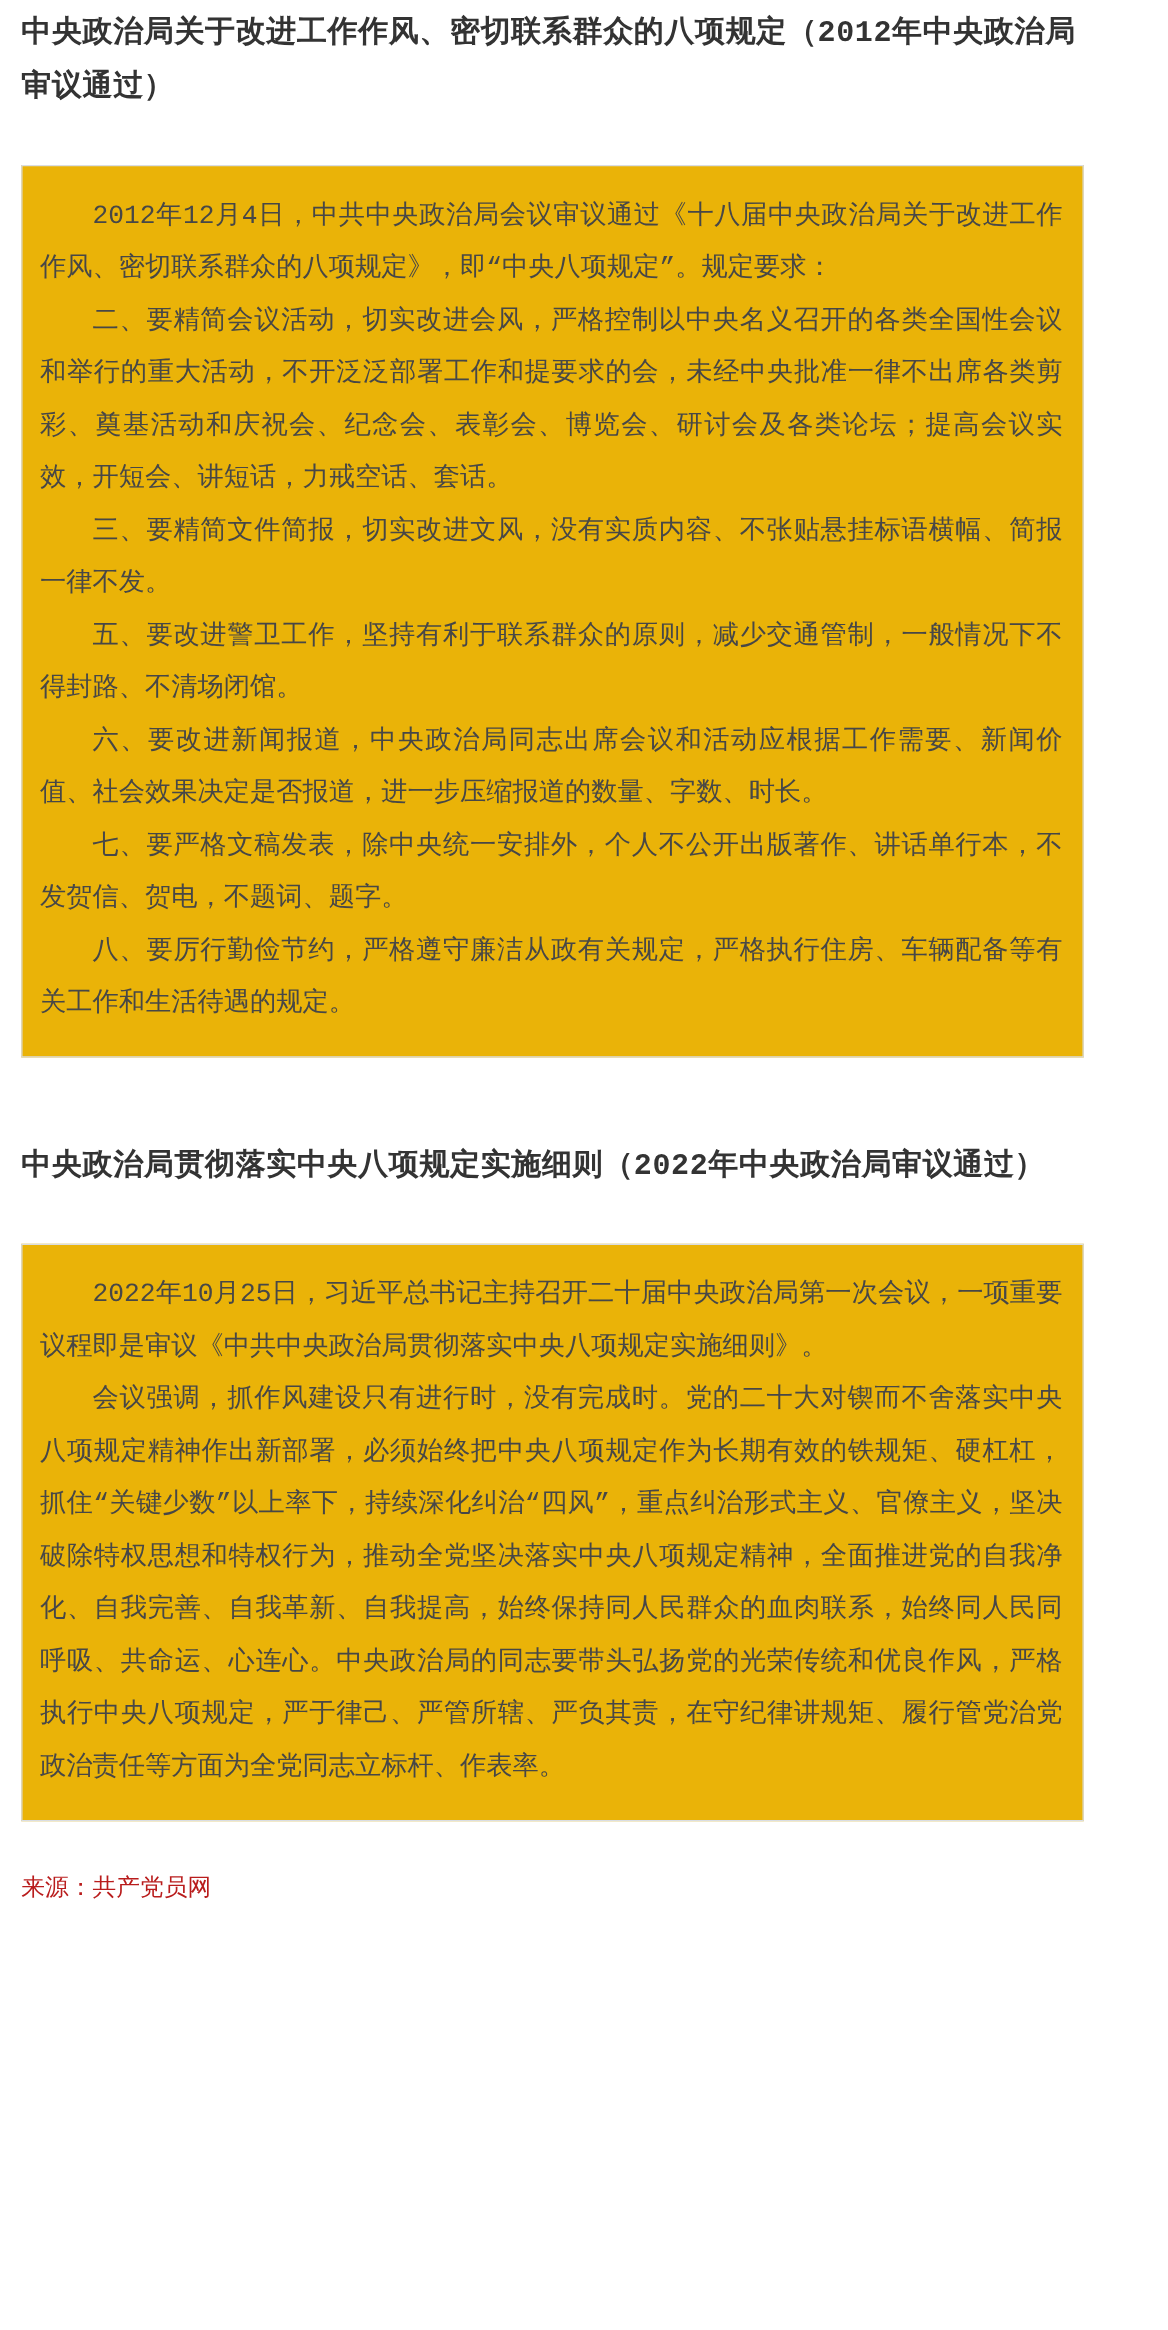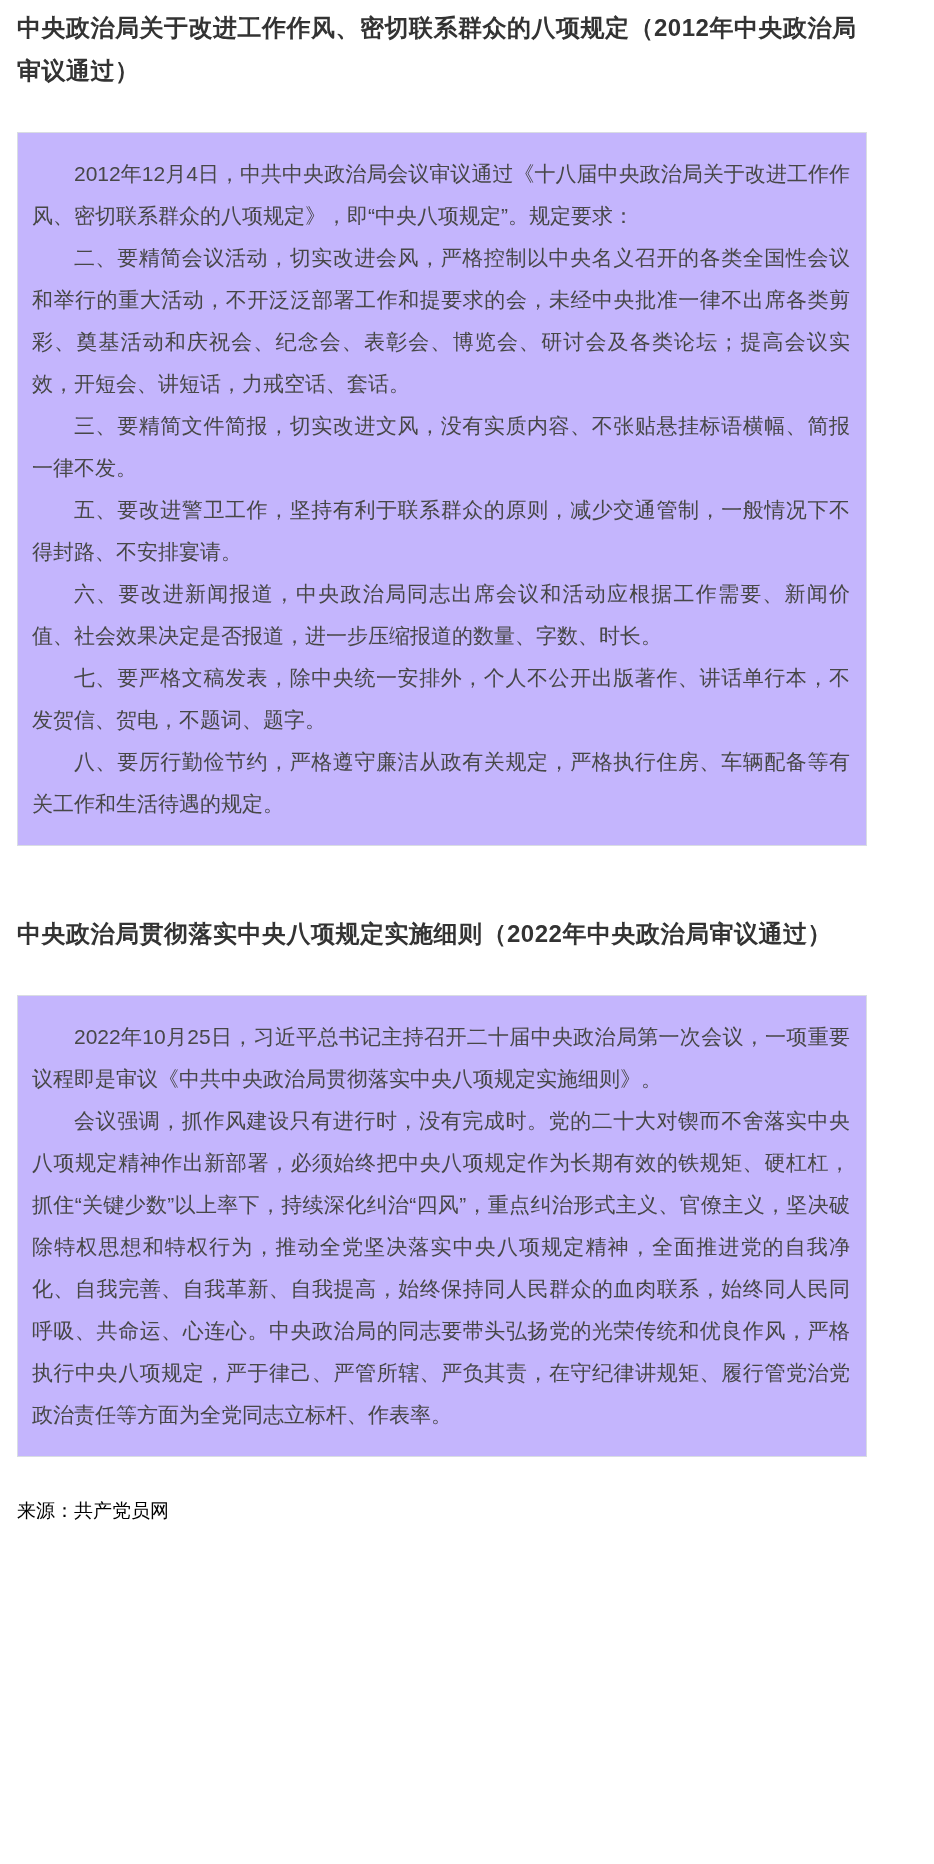--- a/index.html
+++ b/index.html
@@ -6,67 +6,68 @@
     margin: 0;
     padding: 0;
     background: #ffffff;
     font-family: "Liberation Sans", "DejaVu Sans", sans-serif;
   }
   .page {
     width: 884px;
     box-sizing: border-box;
     padding: 6px 17px 12px 17px;
     background: #ffffff;
+    font-family: Liberation Mono, monospace;
   }
   .article-title {
     margin: 0;
     font-size: 24px;
     line-height: 43px;
     font-weight: bold;
     color: #333333;
     letter-spacing: 0.5px;
   }
   .article-title.second {
     margin-top: 66px;
   }
   .content-box {
     margin-top: 40px;
-    background: #c4b5fd;
+    background: #eab308;
     border: 1px solid #d9dde3;
     box-sizing: border-box;
     padding: 20px 16px 20px 14px;
   }
   .content-box .para {
     margin: 0;
     text-indent: 2em;
     font-size: 21px;
     line-height: 42px;
     color: #474747;
     text-align: justify;
     text-justify: inter-ideograph;
   }
   .source-line {
     margin-top: 42px;
     font-size: 19px;
     line-height: 24px;
-    color: #000000;
+    color: #b91c1c;
   }
 </style>
 </head>
 <body>
 
 <div class="page">
 
   <h1 class="article-title">中央政治局关于改进工作作风、密切联系群众的八项规定（2012年中央政治局审议通过）</h1>
 
   <div class="content-box">
       <p class="para">2012年12月4日，中共中央政治局会议审议通过《十八届中央政治局关于改进工作作风、密切联系群众的八项规定》，即“中央八项规定”。规定要求：</p>
       <p class="para">二、要精简会议活动，切实改进会风，严格控制以中央名义召开的各类全国性会议和举行的重大活动，不开泛泛部署工作和提要求的会，未经中央批准一律不出席各类剪彩、奠基活动和庆祝会、纪念会、表彰会、博览会、研讨会及各类论坛；提高会议实效，开短会、讲短话，力戒空话、套话。</p>
       <p class="para">三、要精简文件简报，切实改进文风，没有实质内容、不张贴悬挂标语横幅、简报一律不发。</p>
-      <p class="para">五、要改进警卫工作，坚持有利于联系群众的原则，减少交通管制，一般情况下不得封路、不安排宴请。</p>
+      <p class="para">五、要改进警卫工作，坚持有利于联系群众的原则，减少交通管制，一般情况下不得封路、不清场闭馆。</p>
       <p class="para">六、要改进新闻报道，中央政治局同志出席会议和活动应根据工作需要、新闻价值、社会效果决定是否报道，进一步压缩报道的数量、字数、时长。</p>
       <p class="para">七、要严格文稿发表，除中央统一安排外，个人不公开出版著作、讲话单行本，不发贺信、贺电，不题词、题字。</p>
       <p class="para">八、要厉行勤俭节约，严格遵守廉洁从政有关规定，严格执行住房、车辆配备等有关工作和生活待遇的规定。</p>
     </div>
 
   <h1 class="article-title second">中央政治局贯彻落实中央八项规定实施细则（2022年中央政治局审议通过）</h1>
 
   <div class="content-box">
       <p class="para">2022年10月25日，习近平总书记主持召开二十届中央政治局第一次会议，一项重要议程即是审议《中共中央政治局贯彻落实中央八项规定实施细则》。</p>
       <p class="para">会议强调，抓作风建设只有进行时，没有完成时。党的二十大对锲而不舍落实中央八项规定精神作出新部署，必须始终把中央八项规定作为长期有效的铁规矩、硬杠杠，抓住“关键少数”以上率下，持续深化纠治“四风”，重点纠治形式主义、官僚主义，坚决破除特权思想和特权行为，推动全党坚决落实中央八项规定精神，全面推进党的自我净化、自我完善、自我革新、自我提高，始终保持同人民群众的血肉联系，始终同人民同呼吸、共命运、心连心。中央政治局的同志要带头弘扬党的光荣传统和优良作风，严格执行中央八项规定，严于律己、严管所辖、严负其责，在守纪律讲规矩、履行管党治党政治责任等方面为全党同志立标杆、作表率。</p>

